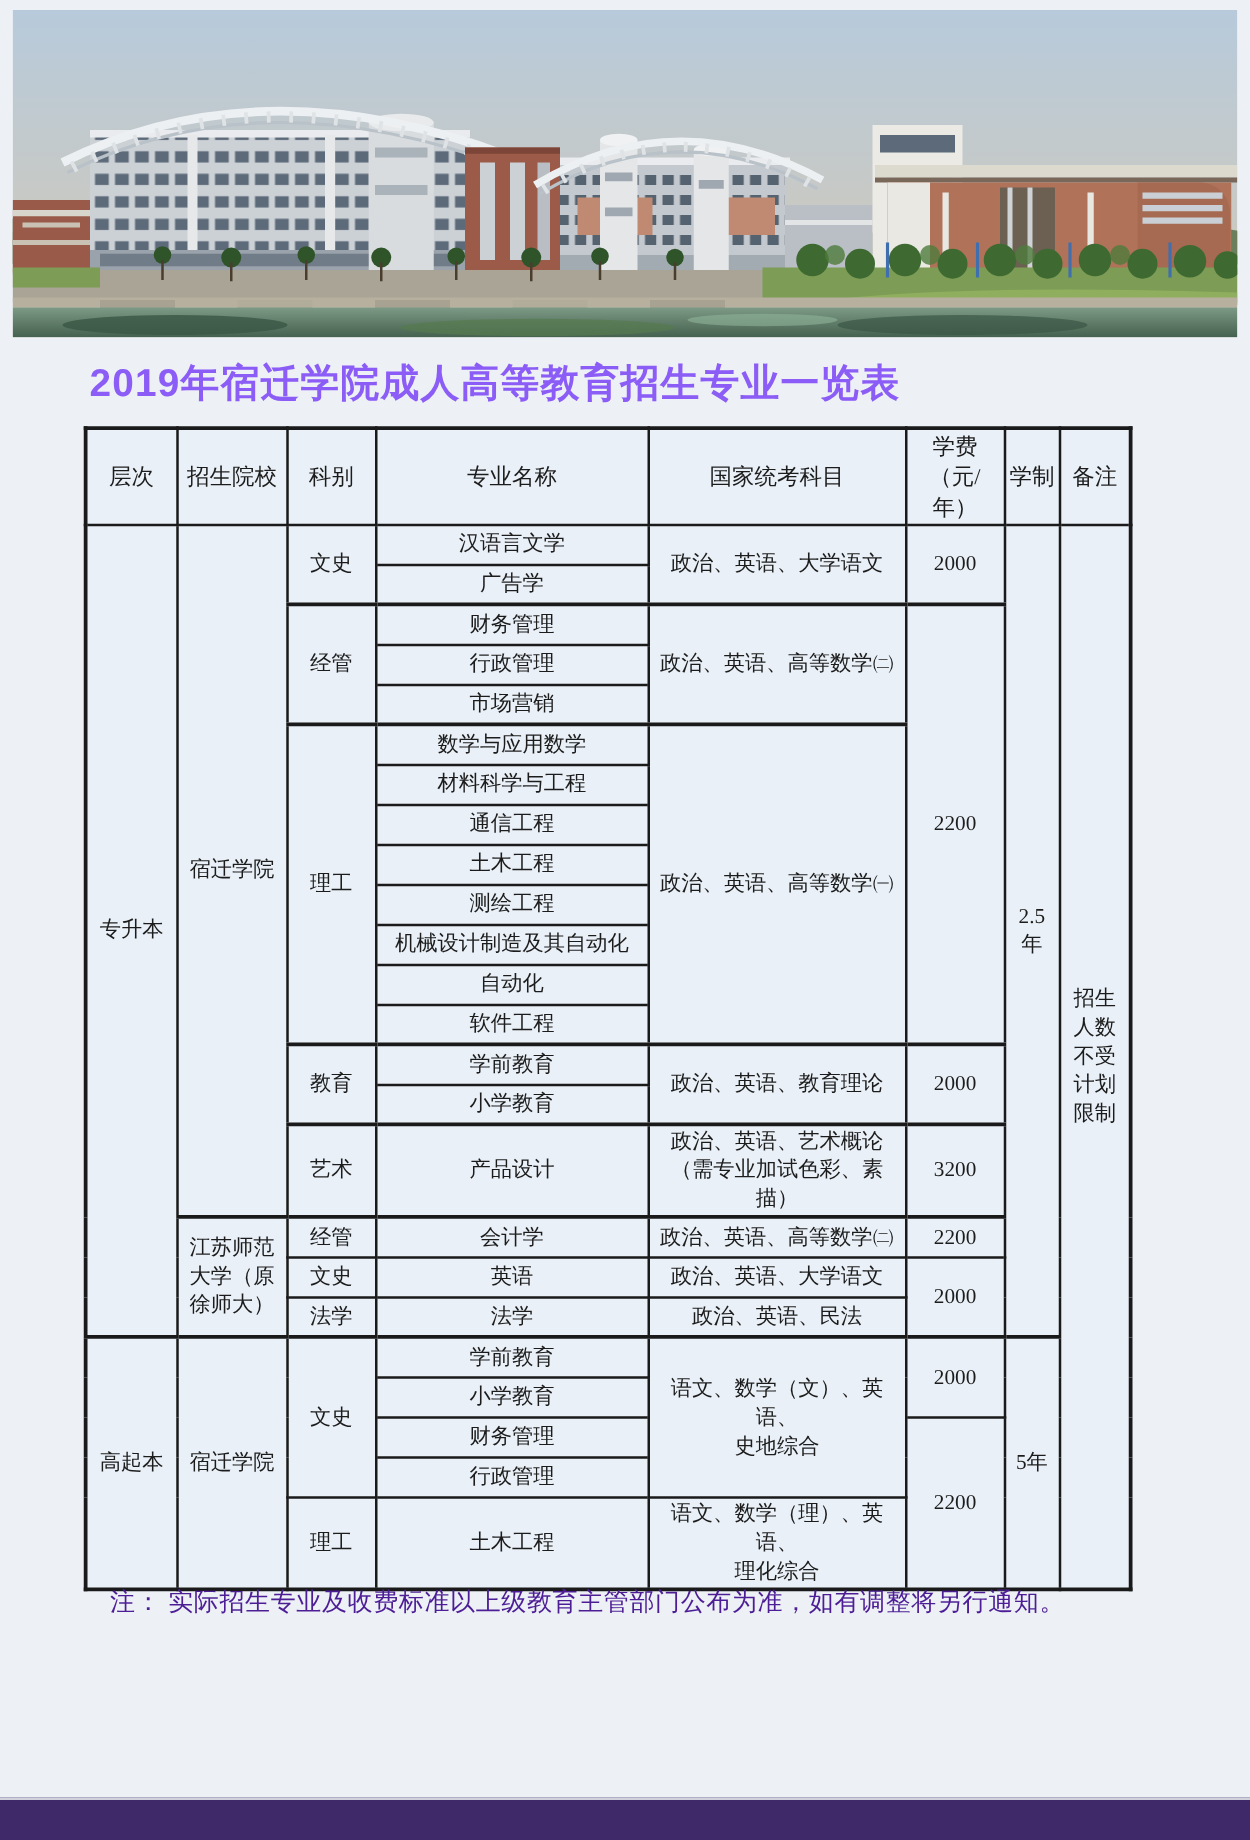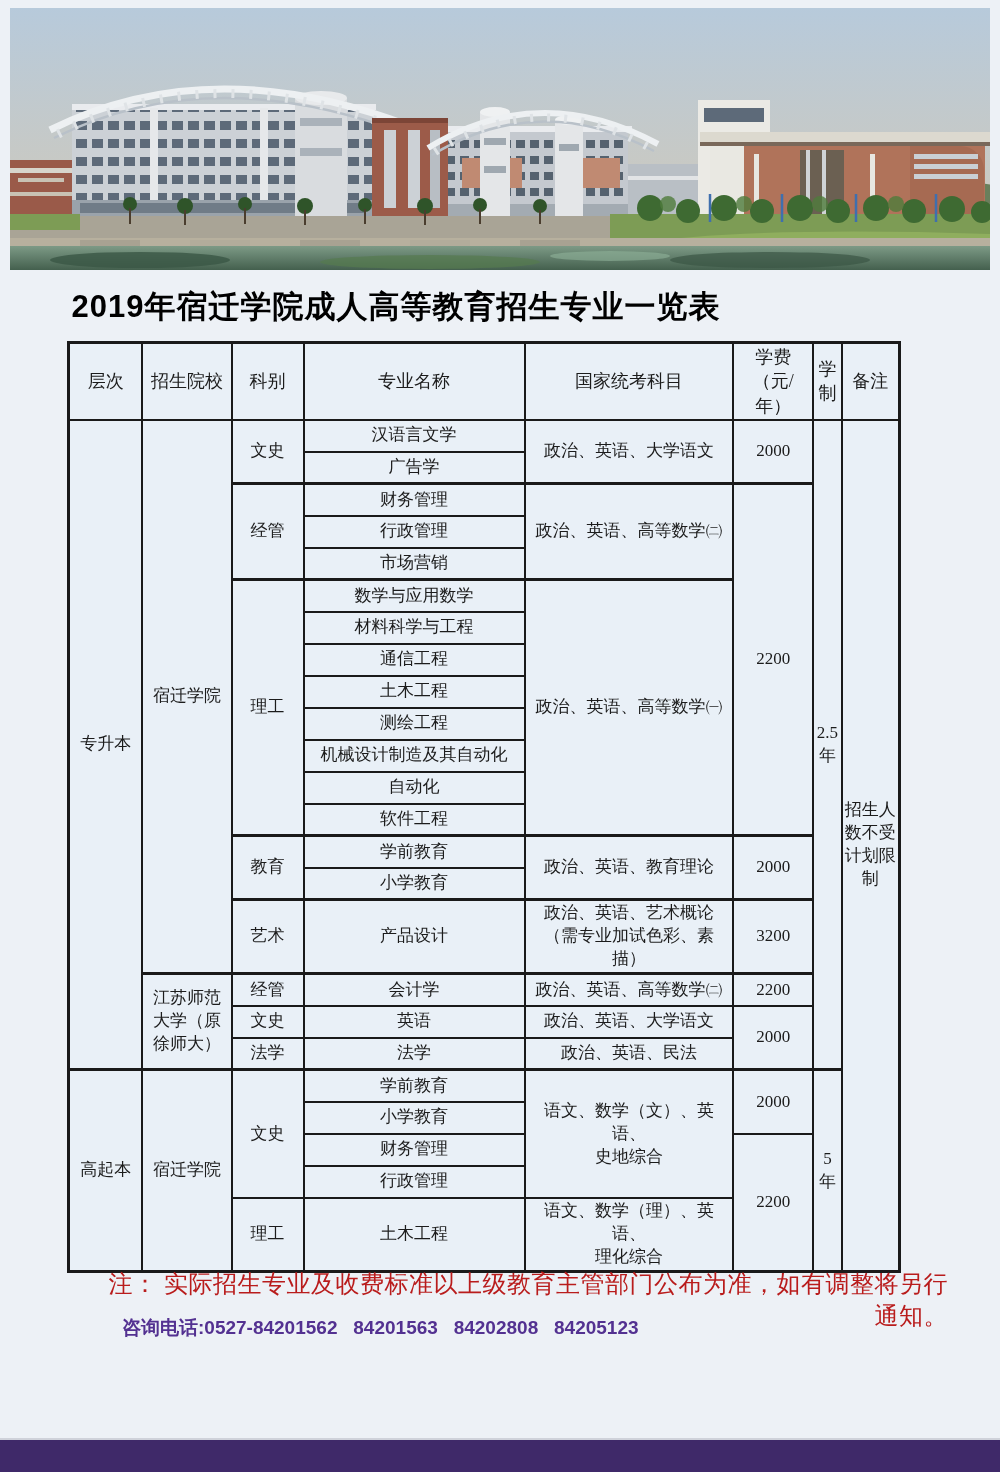--- a/index.html
+++ b/index.html
@@ -14,21 +14,21 @@
   }
   .photo-wrap {
     position:absolute; left:10px; top:8px;
     width:980px; height:262px; overflow:hidden;
   }
   .page-title {
     position:absolute; left:0; top:286px; width:792px;
     text-align:center;
     font-family:"Liberation Sans","DejaVu Sans",sans-serif;
     font-weight:bold; font-size:31px; letter-spacing:1px;
-    color:#000000;
+    color:#8b5cf6;
   }
   table.main {
     position:absolute; left:67px; top:341px;
     width:834px;
     border-collapse:collapse;
     table-layout:fixed;
     background:#e9f0f7;
   }
   table.main th, table.main td {
     border:2px solid #1a1a1a;
@@ -39,21 +39,21 @@
   }
   table.main { border:3px solid #1a1a1a; }
   table.main th { font-size:18px; height:57px; }
   tr.r { height:32px; }
   tr.tall72 { height:74px; }
   tr.tall56 { height:56px; }
   tr.sec td { border-top-width:3px; }
   .pre { white-space:pre-line; }
   .footnote {
     position:absolute; left:88px; top:1268px; width:860px;
-    font-size:24px; color:#b91c1c; letter-spacing:0.5px;text-align:right;
+    font-size:20px; color:#4c1d95; letter-spacing:0.5px;
   }
   .contact {
     position:absolute; left:122px; top:1318px;
     font-family:"Liberation Sans","DejaVu Sans",sans-serif;
     font-weight:bold; font-size:19px; color:#533191;
   }
   .contact-line { white-space:pre; margin-bottom:16px; line-height:1.0; }
   .bottom-bar {
     position:absolute; left:0; bottom:0;
     width:1000px; height:34px;
@@ -231,21 +231,21 @@
 <table class="main">
   <tbody>
       <tr>
     <th style="width:73px">层次</th>
     <th style="width:88px">招生院校</th>
     <th style="width:71px">科别</th>
     <th style="width:218px">专业名称</th>
     <th style="width:206px">国家统考科目</th>
     <th style="width:79px" class="pre">学费
 （元/年）</th>
-    <th style="width:28px">学制</th>
+    <th style="width:44px">学制</th>
     <th style="width:57px">备注</th>
   </tr>
   <tr class="r">
     <td rowspan="19">专升本</td>
     <td rowspan="16">宿迁学院</td>
     <td rowspan="2">文史</td>
     <td>汉语言文学</td>
     <td rowspan="2">政治、英语、大学语文</td>
     <td rowspan="2">2000</td>
     <td rowspan="19">2.5年</td>
@@ -351,16 +351,15 @@
     <td>土木工程</td>
     <td class="pre">语文、数学（理）、英语、
 理化综合</td>
   </tr>
 </tbody>
   </table>
 
 <div class="footnote">注： 实际招生专业及收费标准以上级教育主管部门公布为准，如有调整将另行通知。</div>
 
 <div class="contact">
-  <div class="contact-line">咨询电话:0527-84201562   84201563   84202808   84205123</div>
 </div>
 
 <div class="bottom-bar"></div>
 
 </body></html>

